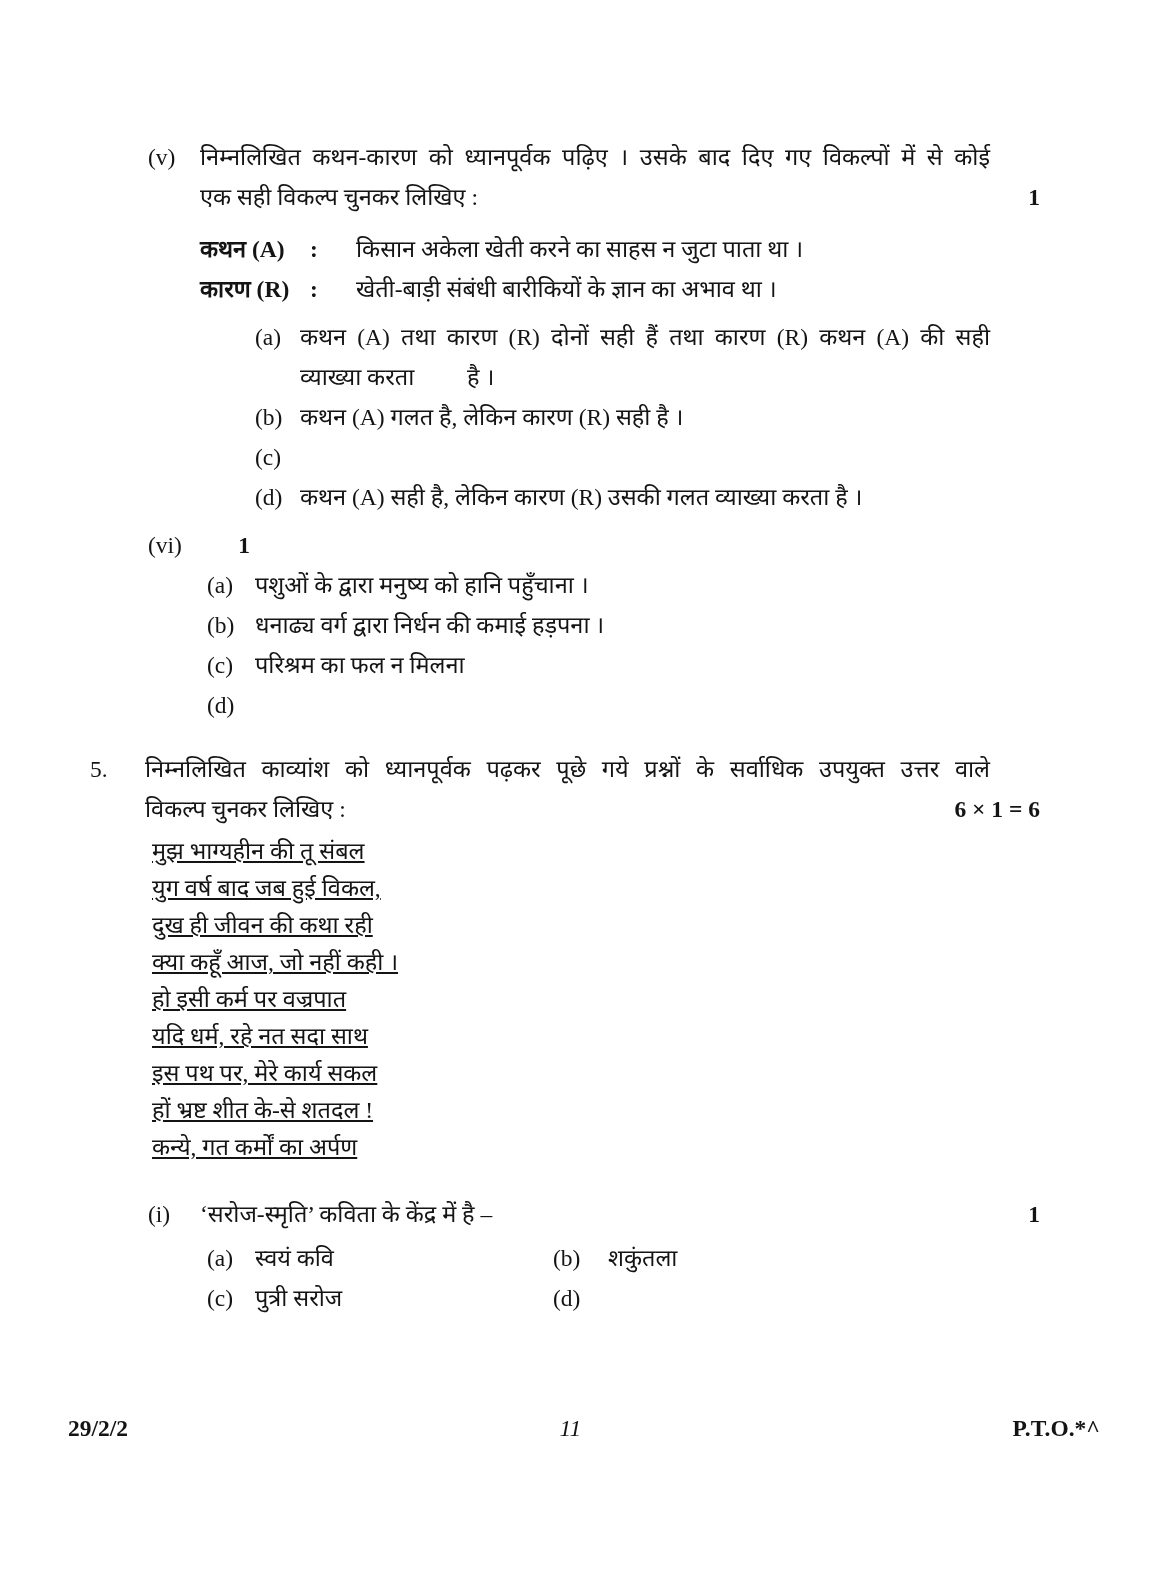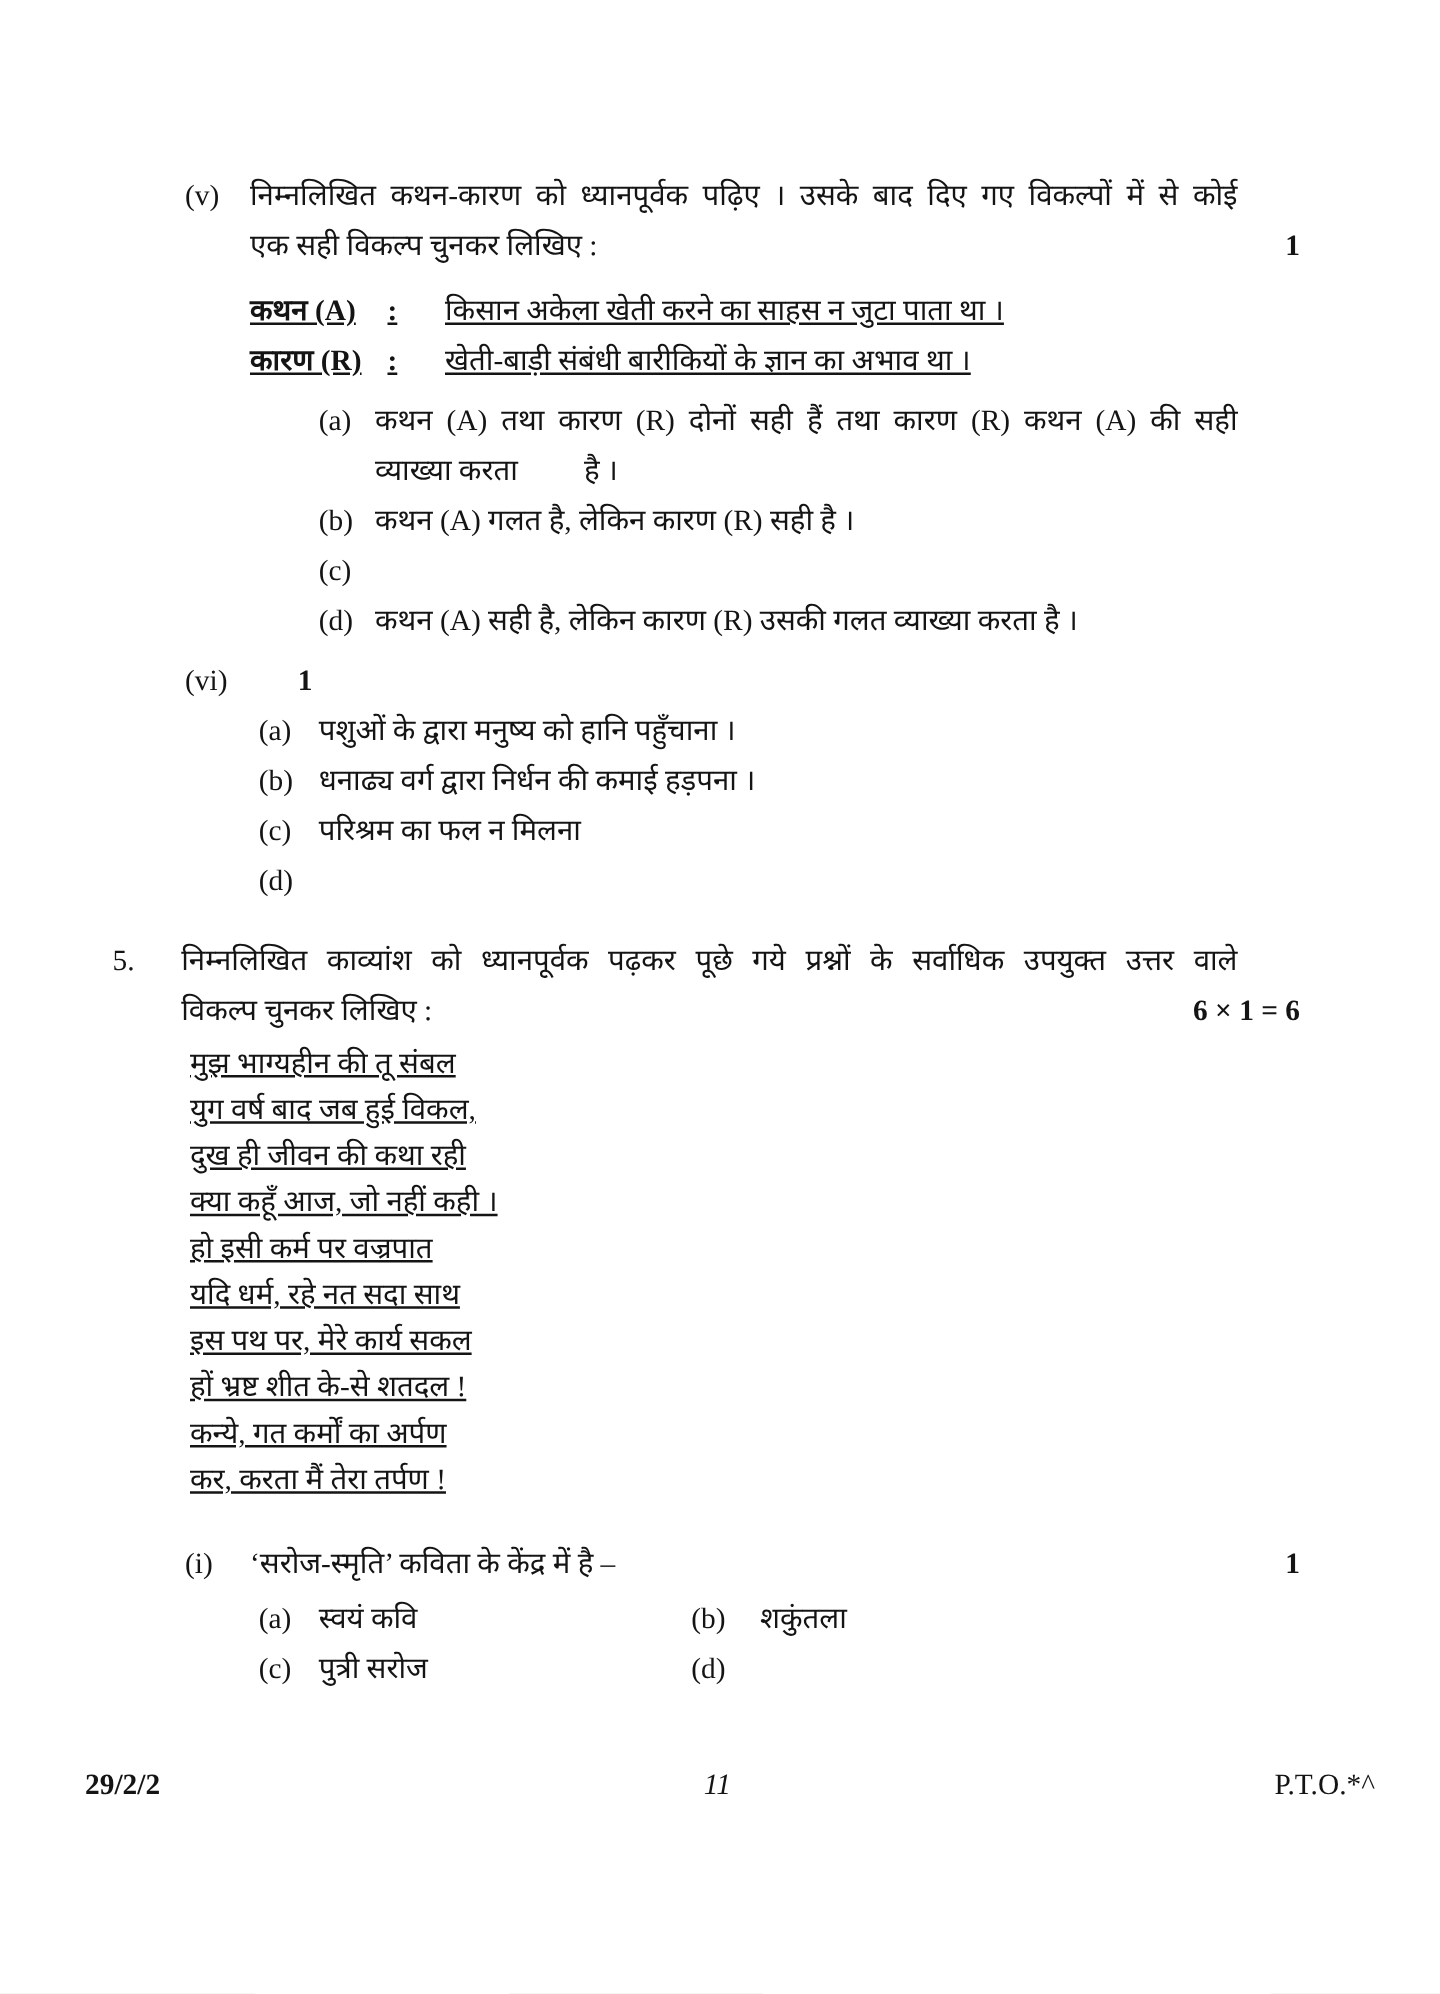--- a/index.html
+++ b/index.html
@@ -14,21 +14,21 @@
   .row { display:flex; align-items:flex-start; }
   .text { flex:1; }
   .jline { text-align:justify; text-align-last:justify; text-justify:inter-word; }
   .prewrap { white-space:pre-wrap; }
   .marks { flex:none; min-width:50px; text-align:right; font-weight:bold; white-space:nowrap; }
   .marks-spacer { flex:none; width:50px; }
 
   .sub-label { flex:none; margin-left:58px; width:52px; }
   .sub-indent { flex:none; margin-left:58px; width:52px; }
 
-  .ar-row { margin-top:0;text-decoration:underline; }
+  .ar-row { margin-top:0; }
   .ar-indent { flex:none; width:110px; }
   .ar-label { flex:none; width:110px; font-weight:bold; }
   .ar-colon { flex:none; width:46px; font-weight:bold; }
 
   .opts-v { margin-top:8px; }
   .opt-indent-v { flex:none; width:165px; }
   .opt-label { flex:none; width:45px; }
 
   .opt-indent-vi { flex:none; width:117px; }
   .opt-label-vi { flex:none; width:48px; }
@@ -46,21 +46,21 @@
   .opt-label-2 { flex:none; width:55px; }
 
   .assertion-block { margin-top:12px; }
 
   .footer {
     position:absolute; top:1408px; left:68px; right:52px;
     display:flex; align-items:baseline;
   }
   .footer-left  { font-weight:bold; }
   .footer-center{ flex:1; text-align:center; font-style:italic; }
-  .footer-right { font-weight:normal; }
+  .footer-right { font-weight:bold; }
 </style>
 </head>
 <body>
 
 <div class="page">
   <div class="content">
 
     <section>
       <div class="row">
         <div class="sub-label">(v)</div>
@@ -158,21 +158,20 @@
       <div class="poem">
         <div>मुझ भाग्यहीन की तू संबल</div>
         <div>युग वर्ष बाद जब हुई विकल,</div>
         <div>दुख ही जीवन की कथा रही</div>
         <div>क्या कहूँ आज, जो नहीं कही ।</div>
         <div>हो इसी कर्म पर वज्रपात</div>
         <div>यदि धर्म, रहे नत सदा साथ</div>
         <div>इस पथ पर, मेरे कार्य सकल</div>
         <div>हों भ्रष्ट शीत के-से शतदल !</div>
         <div>कन्ये, गत कर्मों का अर्पण</div>
-        <div>कर, करता मैं तेरा तर्पण !</div>
       </div>
 
       <div class="sub-i">
         <div class="row">
           <div class="sub-label">(i)</div>
           <div class="text">‘सरोज-स्मृति’ कविता के केंद्र में है –</div>
           <div class="marks">1</div>
         </div>
         <div class="opts-grid">
           <div class="row">

